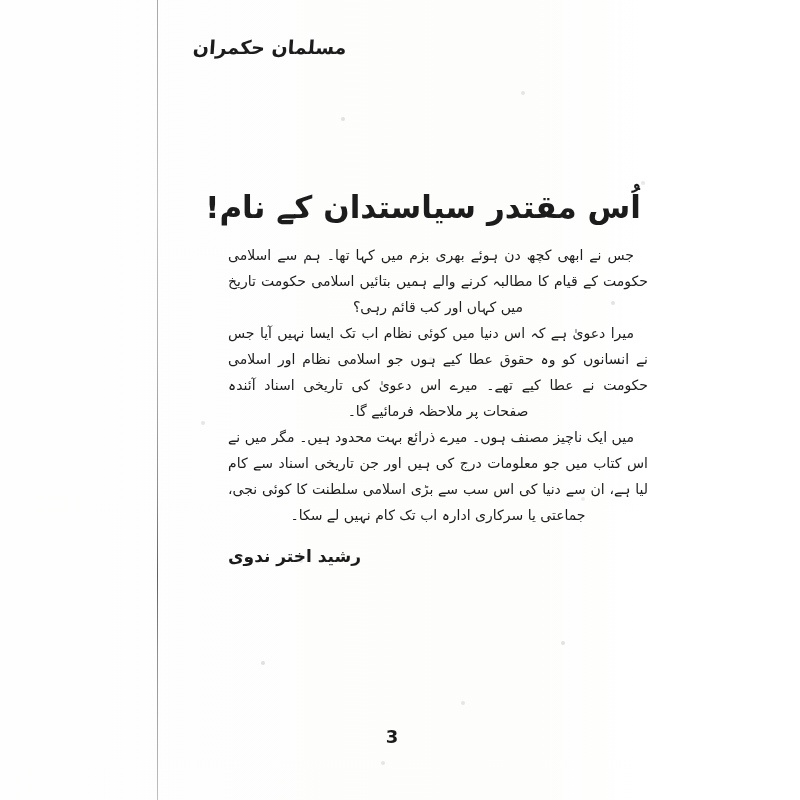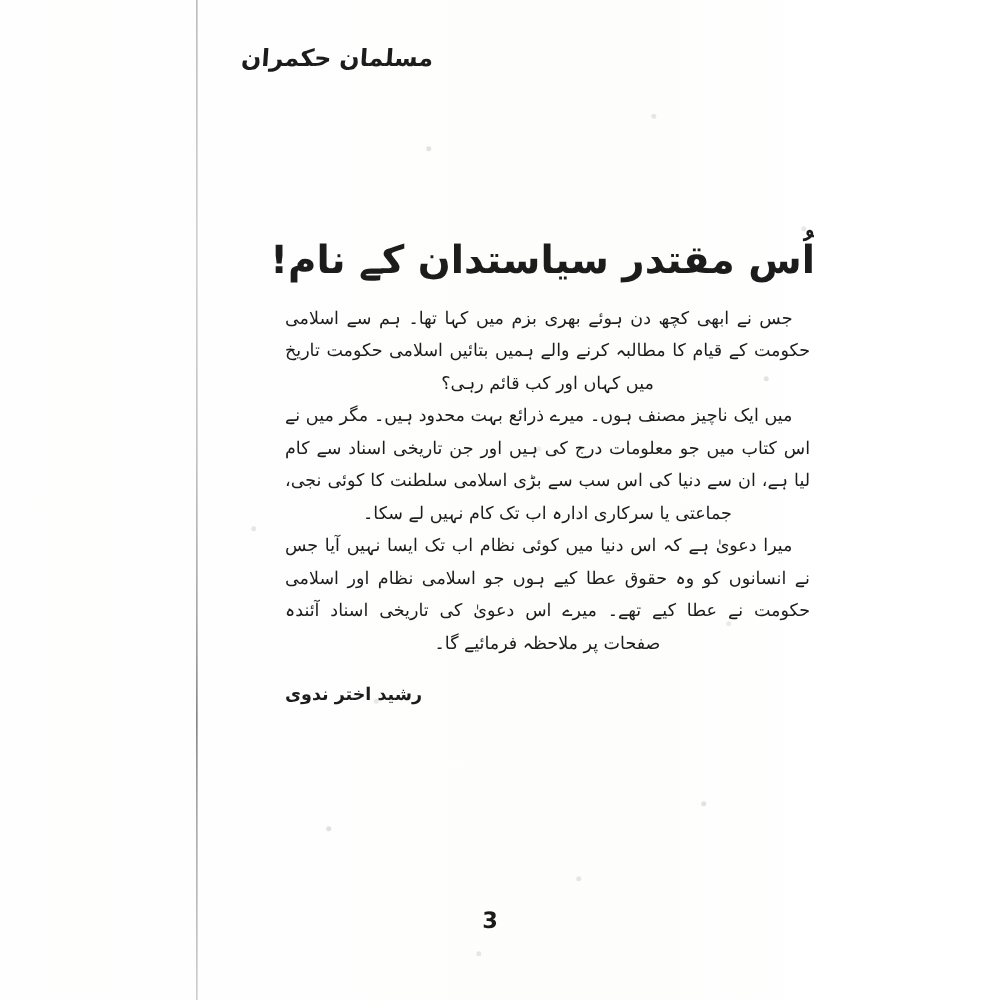--- a/index.html
+++ b/index.html
@@ -51,21 +51,21 @@
     position: absolute;
     top: 36px; left: 193px;
     font-size: 19px;
     font-weight: bold;
     direction: rtl;
     transform: skewX(-4deg);
     letter-spacing: 0.5px;
   }
   .chapter-title {
     position: absolute;
-    top: 168px; left: 232px;
+    top: 168px; left: 221px;
     width: 420px;
     text-align: center;
     font-size: 31px;
     font-weight: bold;
     direction: rtl;
     white-space: nowrap;
   }
   .body-text {
     position: absolute;
     top: 242px; left: 228px;
@@ -76,21 +76,21 @@
   }
   .body-text p {
     margin: 0;
     text-align: justify;
     text-align-last: center;
     text-indent: 14px;
   }
   .author-signature {
     margin-top: 15px;
     text-align: left;
-    font-size: 14px;
+    font-size: 17px;
     font-weight: bold;
     direction: rtl;
   }
   .page-number {
     position: absolute;
     top: 726px; left: 376px;
     width: 32px;
     text-align: center;
     font-size: 18px;
     font-weight: bold;
@@ -108,20 +108,20 @@
   <div class="specks"></div>
 
   <div class="fold-line"></div>
 
   <div class="running-header" dir="rtl" lang="ur">مسلمان حکمران</div>
 
   <h1 class="chapter-title" dir="rtl" lang="ur">اُس مقتدر سیاستدان کے نام!</h1>
 
   <div class="body-text" dir="rtl" lang="ur">
     <p>جس نے ابھی کچھ دن ہوئے بھری بزم میں کہا تھا۔ ہم سے اسلامی حکومت کے قیام کا مطالبہ کرنے والے ہمیں بتائیں اسلامی حکومت تاریخ میں کہاں اور کب قائم رہی؟</p>
+    <p>میرا دعویٰ ہے کہ اس دنیا میں کوئی نظام اب تک ایسا نہیں آیا جس نے انسانوں کو وہ حقوق عطا کیے ہوں جو اسلامی نظام اور اسلامی حکومت نے عطا کیے تھے۔ میرے اس دعویٰ کی تاریخی اسناد آئندہ صفحات پر ملاحظہ فرمائیے گا۔</p>
     <p>میں ایک ناچیز مصنف ہوں۔ میرے ذرائع بہت محدود ہیں۔ مگر میں نے اس کتاب میں جو معلومات درج کی ہیں اور جن تاریخی اسناد سے کام لیا ہے، ان سے دنیا کی اس سب سے بڑی اسلامی سلطنت کا کوئی نجی، جماعتی یا سرکاری ادارہ اب تک کام نہیں لے سکا۔</p>
-    <p>میرا دعویٰ ہے کہ اس دنیا میں کوئی نظام اب تک ایسا نہیں آیا جس نے انسانوں کو وہ حقوق عطا کیے ہوں جو اسلامی نظام اور اسلامی حکومت نے عطا کیے تھے۔ میرے اس دعویٰ کی تاریخی اسناد آئندہ صفحات پر ملاحظہ فرمائیے گا۔</p>
     <div class="author-signature" dir="rtl" lang="ur">رشید اختر ندوی</div>
   </div>
 
   <div class="page-number">3</div>
 
 </div>
 
 </body></html>

